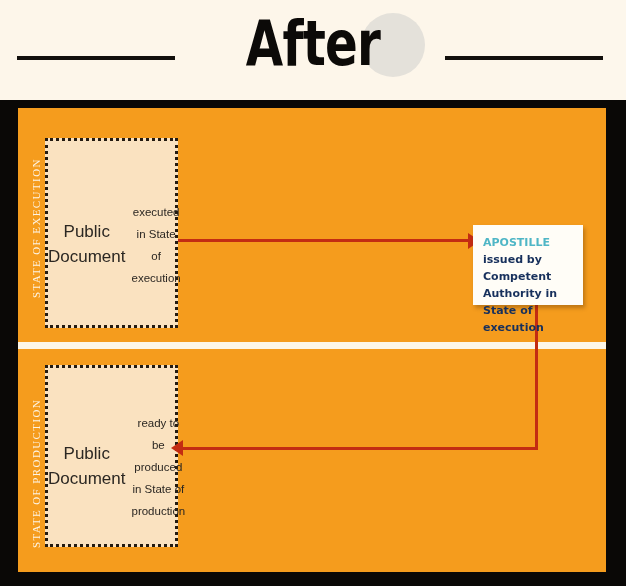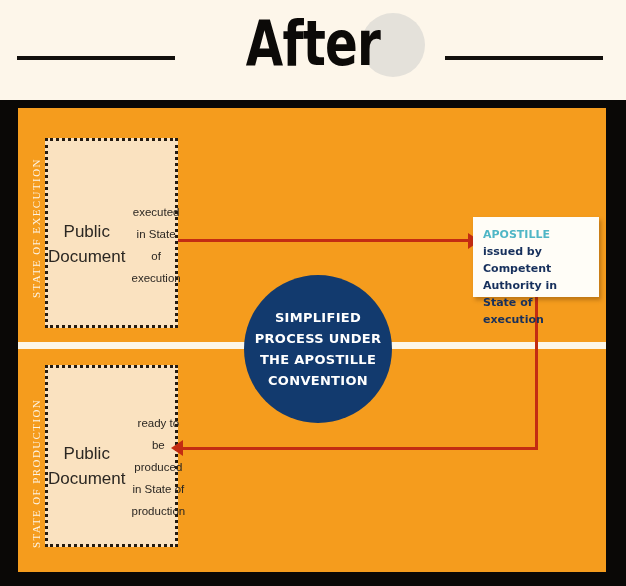--- a/index.html
+++ b/index.html
@@ -154,22 +154,22 @@
     letter-spacing: 0.3px;
     color: #ffffff;
     text-align: center;
     white-space: pre-line;
     padding: 0 6px;
   }
 
   
   #apostille-card {
     position: absolute;
-    left: 455px; top: 109px;
-    width: 126px; height: 80px;
+    left: 455px; top: 117px;
+    width: 110px; height: 80px;
     background: #fffdf7;
     box-shadow: 2px 3px 4px rgba(60,30,0,0.30);
     z-index: 3;
   }
   #apostille-text {
     font-family: "DejaVu Sans", sans-serif;
     font-size: 11px;
     font-weight: 700;
     line-height: 17px;
     color: #17305c;
@@ -240,26 +240,20 @@
 Document</div>
         <div class="doc-sub">executed in State of execution</div>
       </div>
 
       <div id="doc-box-bottom" class="doc-box">
         <div class="doc-title" style="white-space: pre-line;">Public
 Document</div>
         <div class="doc-sub">ready to be produced in State of production</div>
       </div>
 
-      <div id="center-circle">
-        <div id="center-circle-text">SIMPLIFIED
-PROCESS UNDER
-THE APOSTILLE
-CONVENTION</div>
-      </div>
 
       <div id="apostille-card">
         <div id="apostille-text"><span id="apostille-keyword">APOSTILLE</span><span id="apostille-rest"> issued by Competent Authority in State of execution</span></div>
       </div>
 
     </div>
   </div>
 </div>
 
 </body></html>

